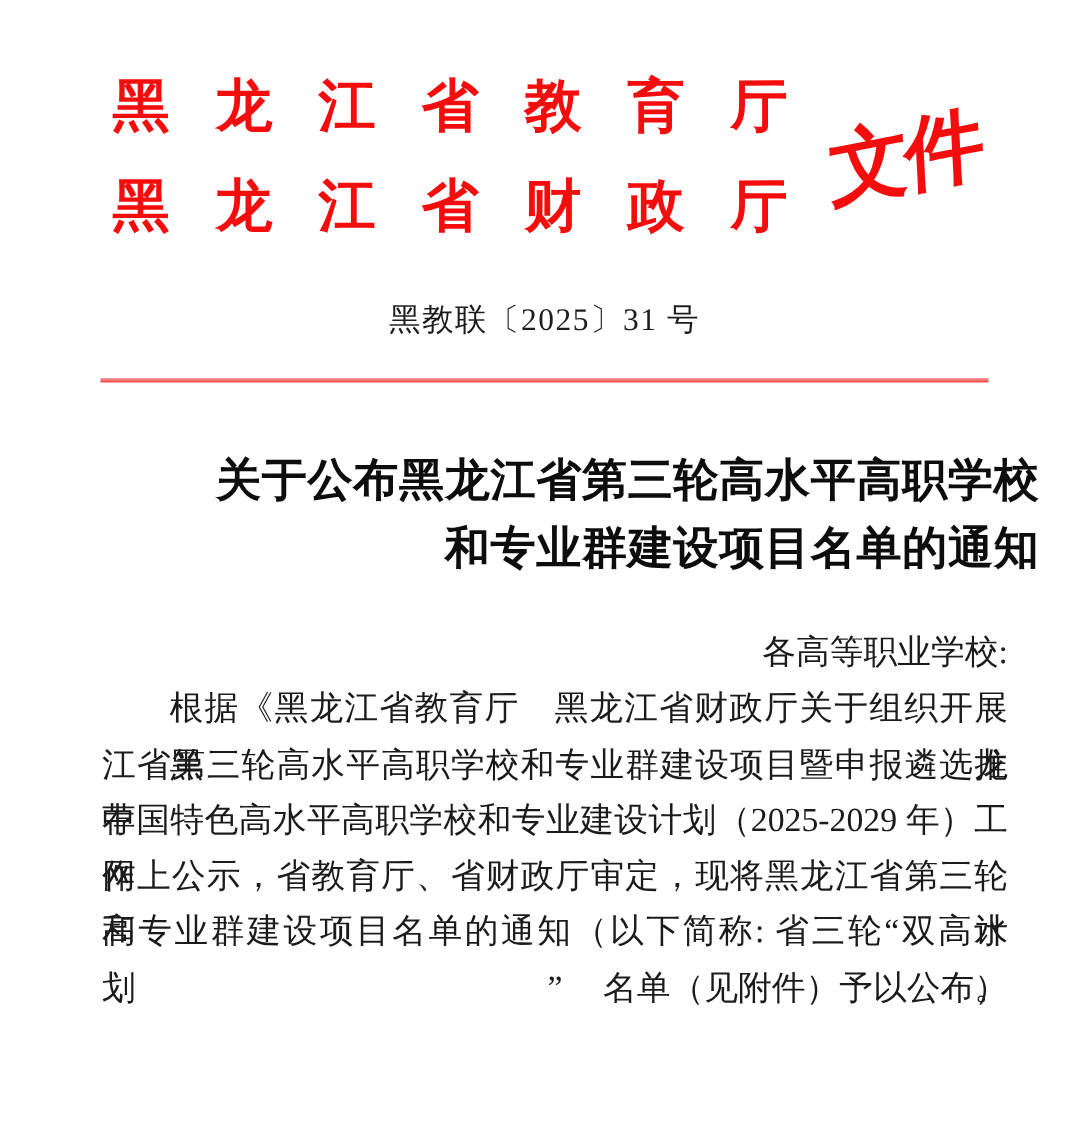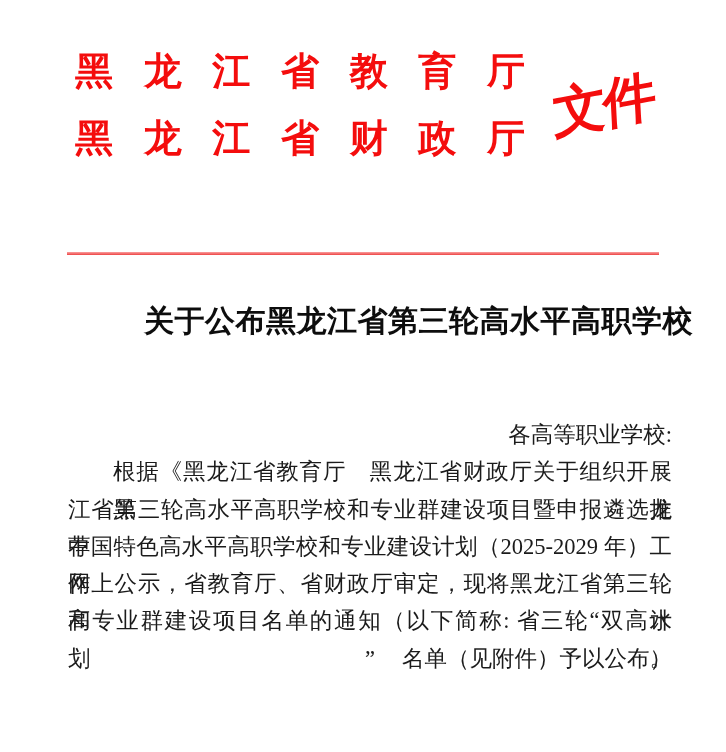--- a/index.html
+++ b/index.html
@@ -71,25 +71,27 @@
 
 <div class="page">
 
   <div class="agency-lines">
     <div class="agency-line">黑龙江省教育厅</div>
     <div class="agency-line">黑龙江省财政厅</div>
   </div>
 
   <div class="doc-type">文件</div>
 
+  <div class="doc-number">黑教联〔2025〕31 号</div>
 
   <div class="red-rule"></div>
 
   <div class="title">
     <div>关于公布黑龙江省第三轮高水平高职学校</div>
+    <div>和专业群建设项目名单的通知</div>
   </div>
 
   <div class="body-text">
     <div class="para-line">各高等职业学校:</div>
     <div class="para-line justify indent">根据《黑龙江省教育厅　黑龙江省财政厅关于组织开展黑龙</div>
     <div class="para-line justify">江省第三轮高水平高职学校和专业群建设项目暨申报遴选推荐</div>
     <div class="para-line justify">中国特色高水平高职学校和专业建设计划（2025-2029 年）工作</div>
     <div class="para-line justify">网上公示，省教育厅、省财政厅审定，现将黑龙江省第三轮高水</div>
     <div class="para-line justify">和专业群建设项目名单的通知（以下简称: 省三轮“双高计划”）</div>
     <div class="para-line">名单（见附件）予以公布。</div>

